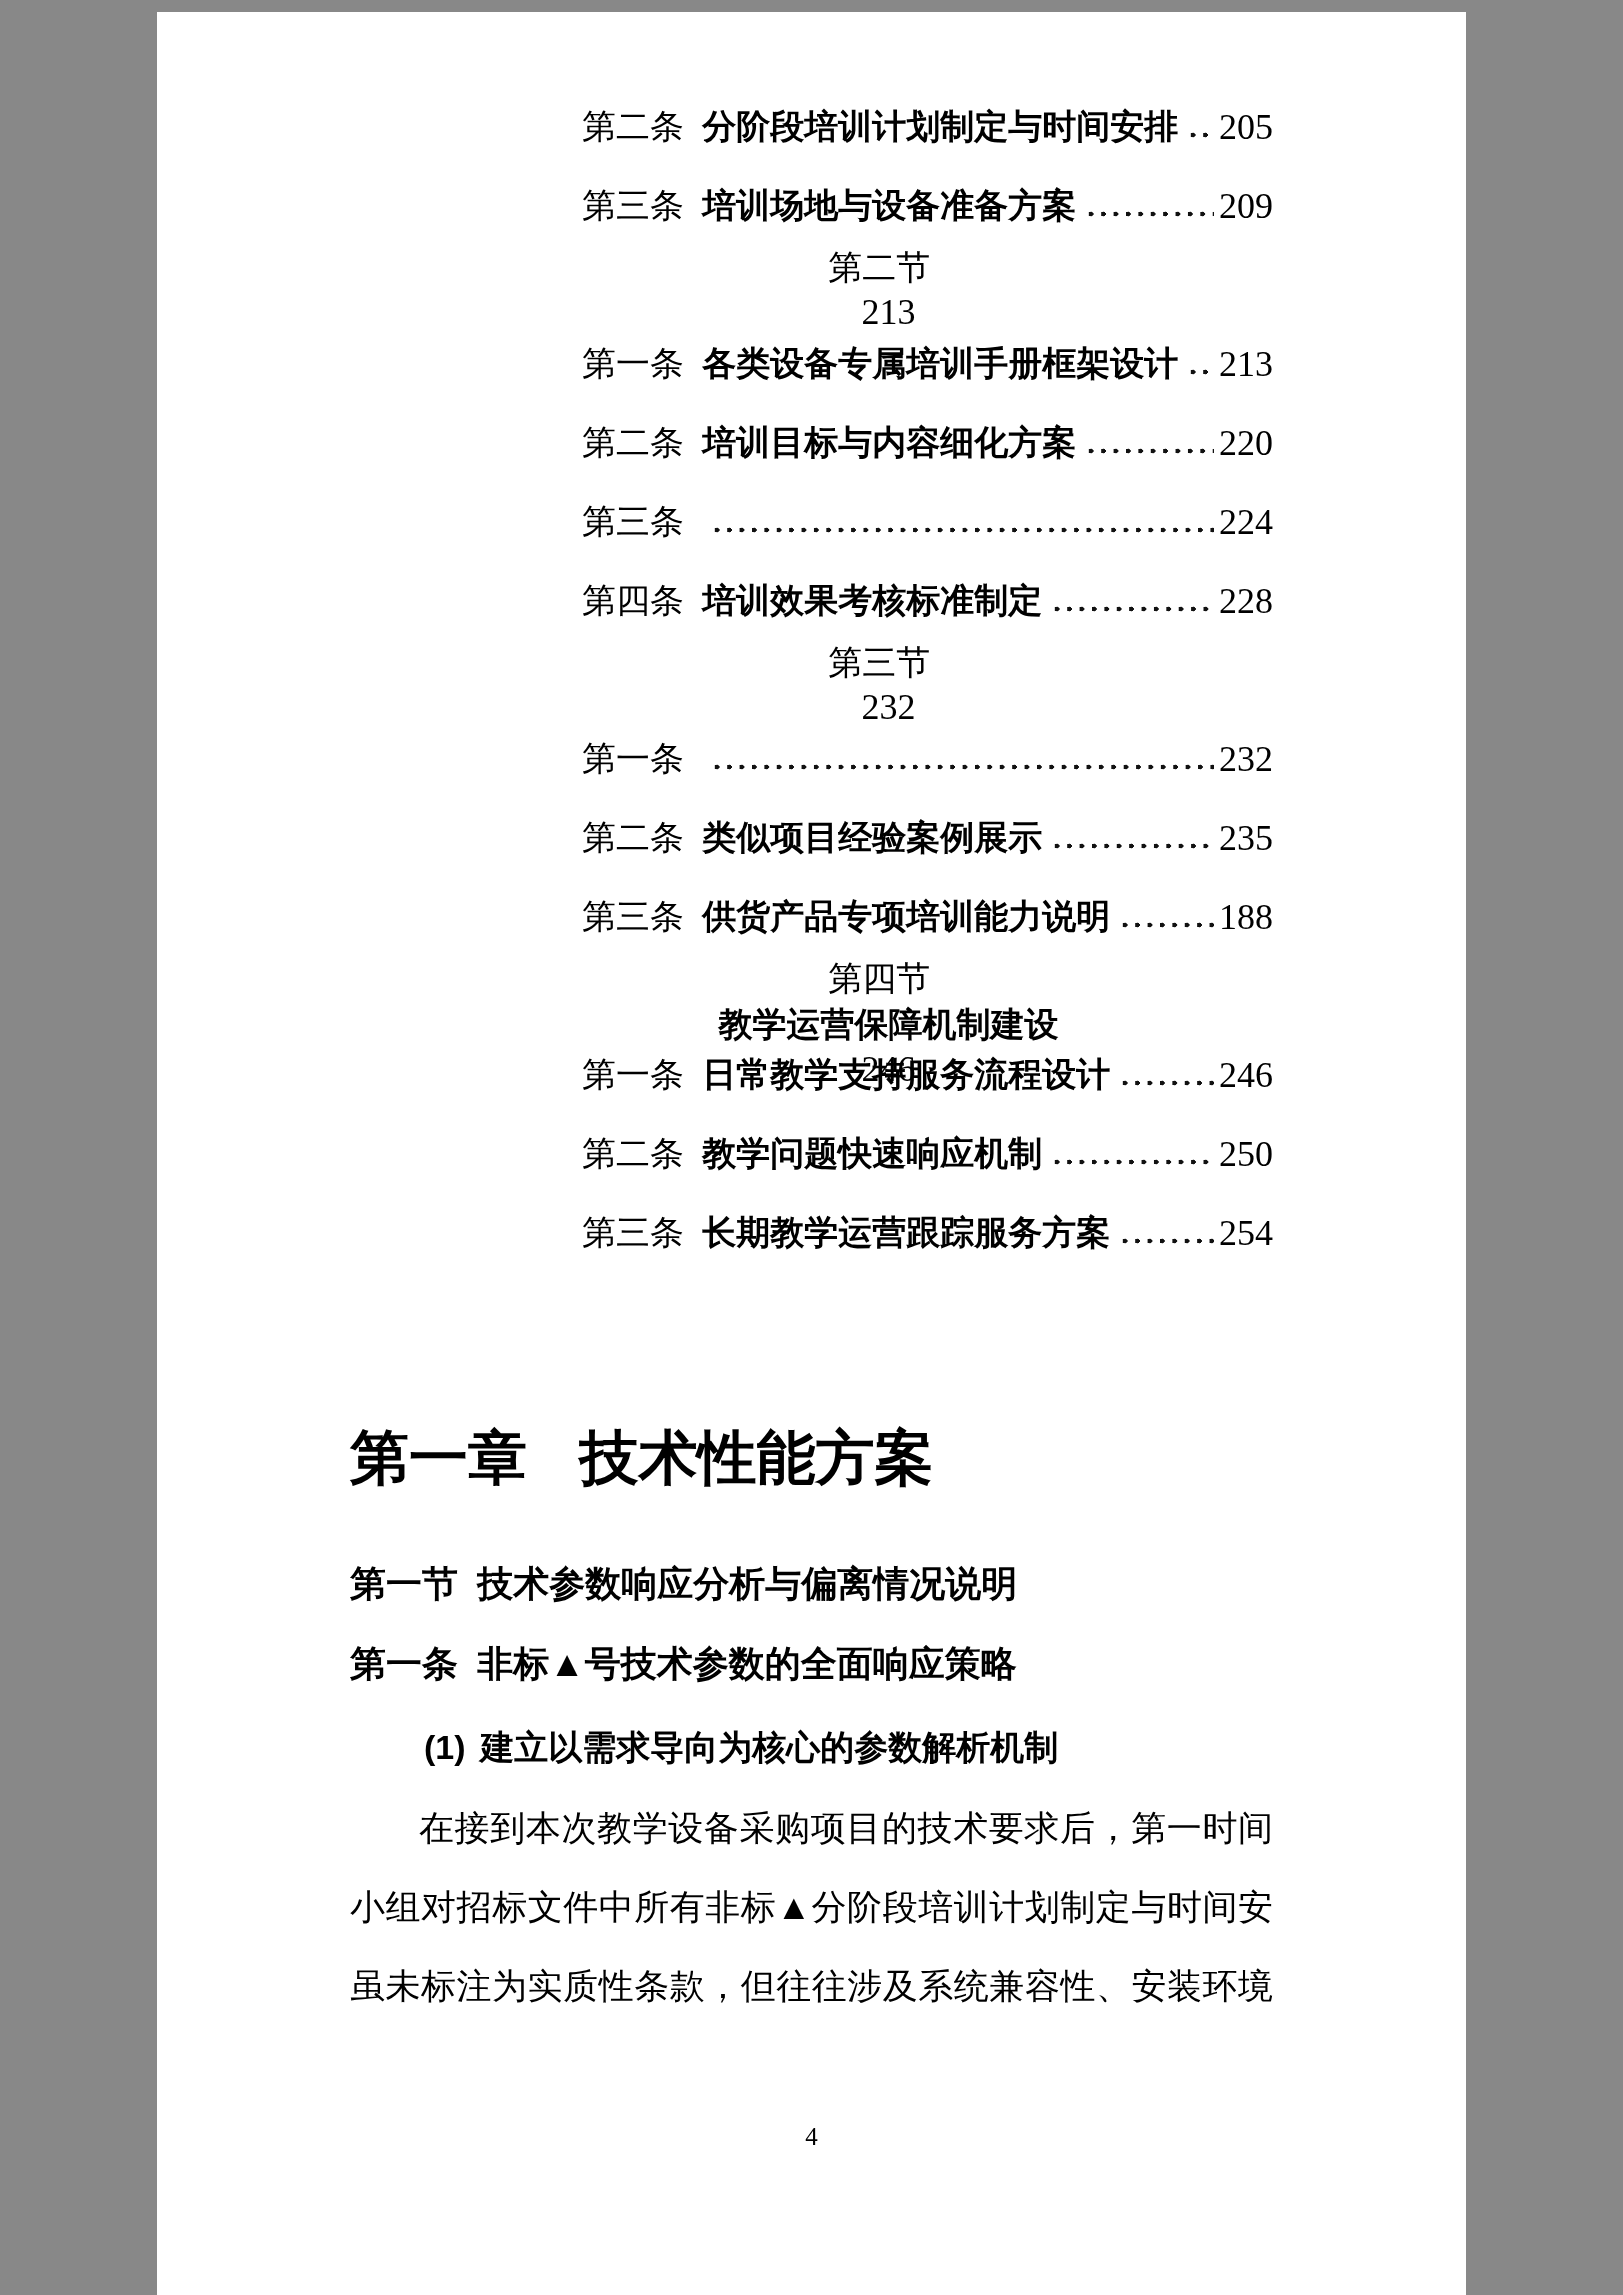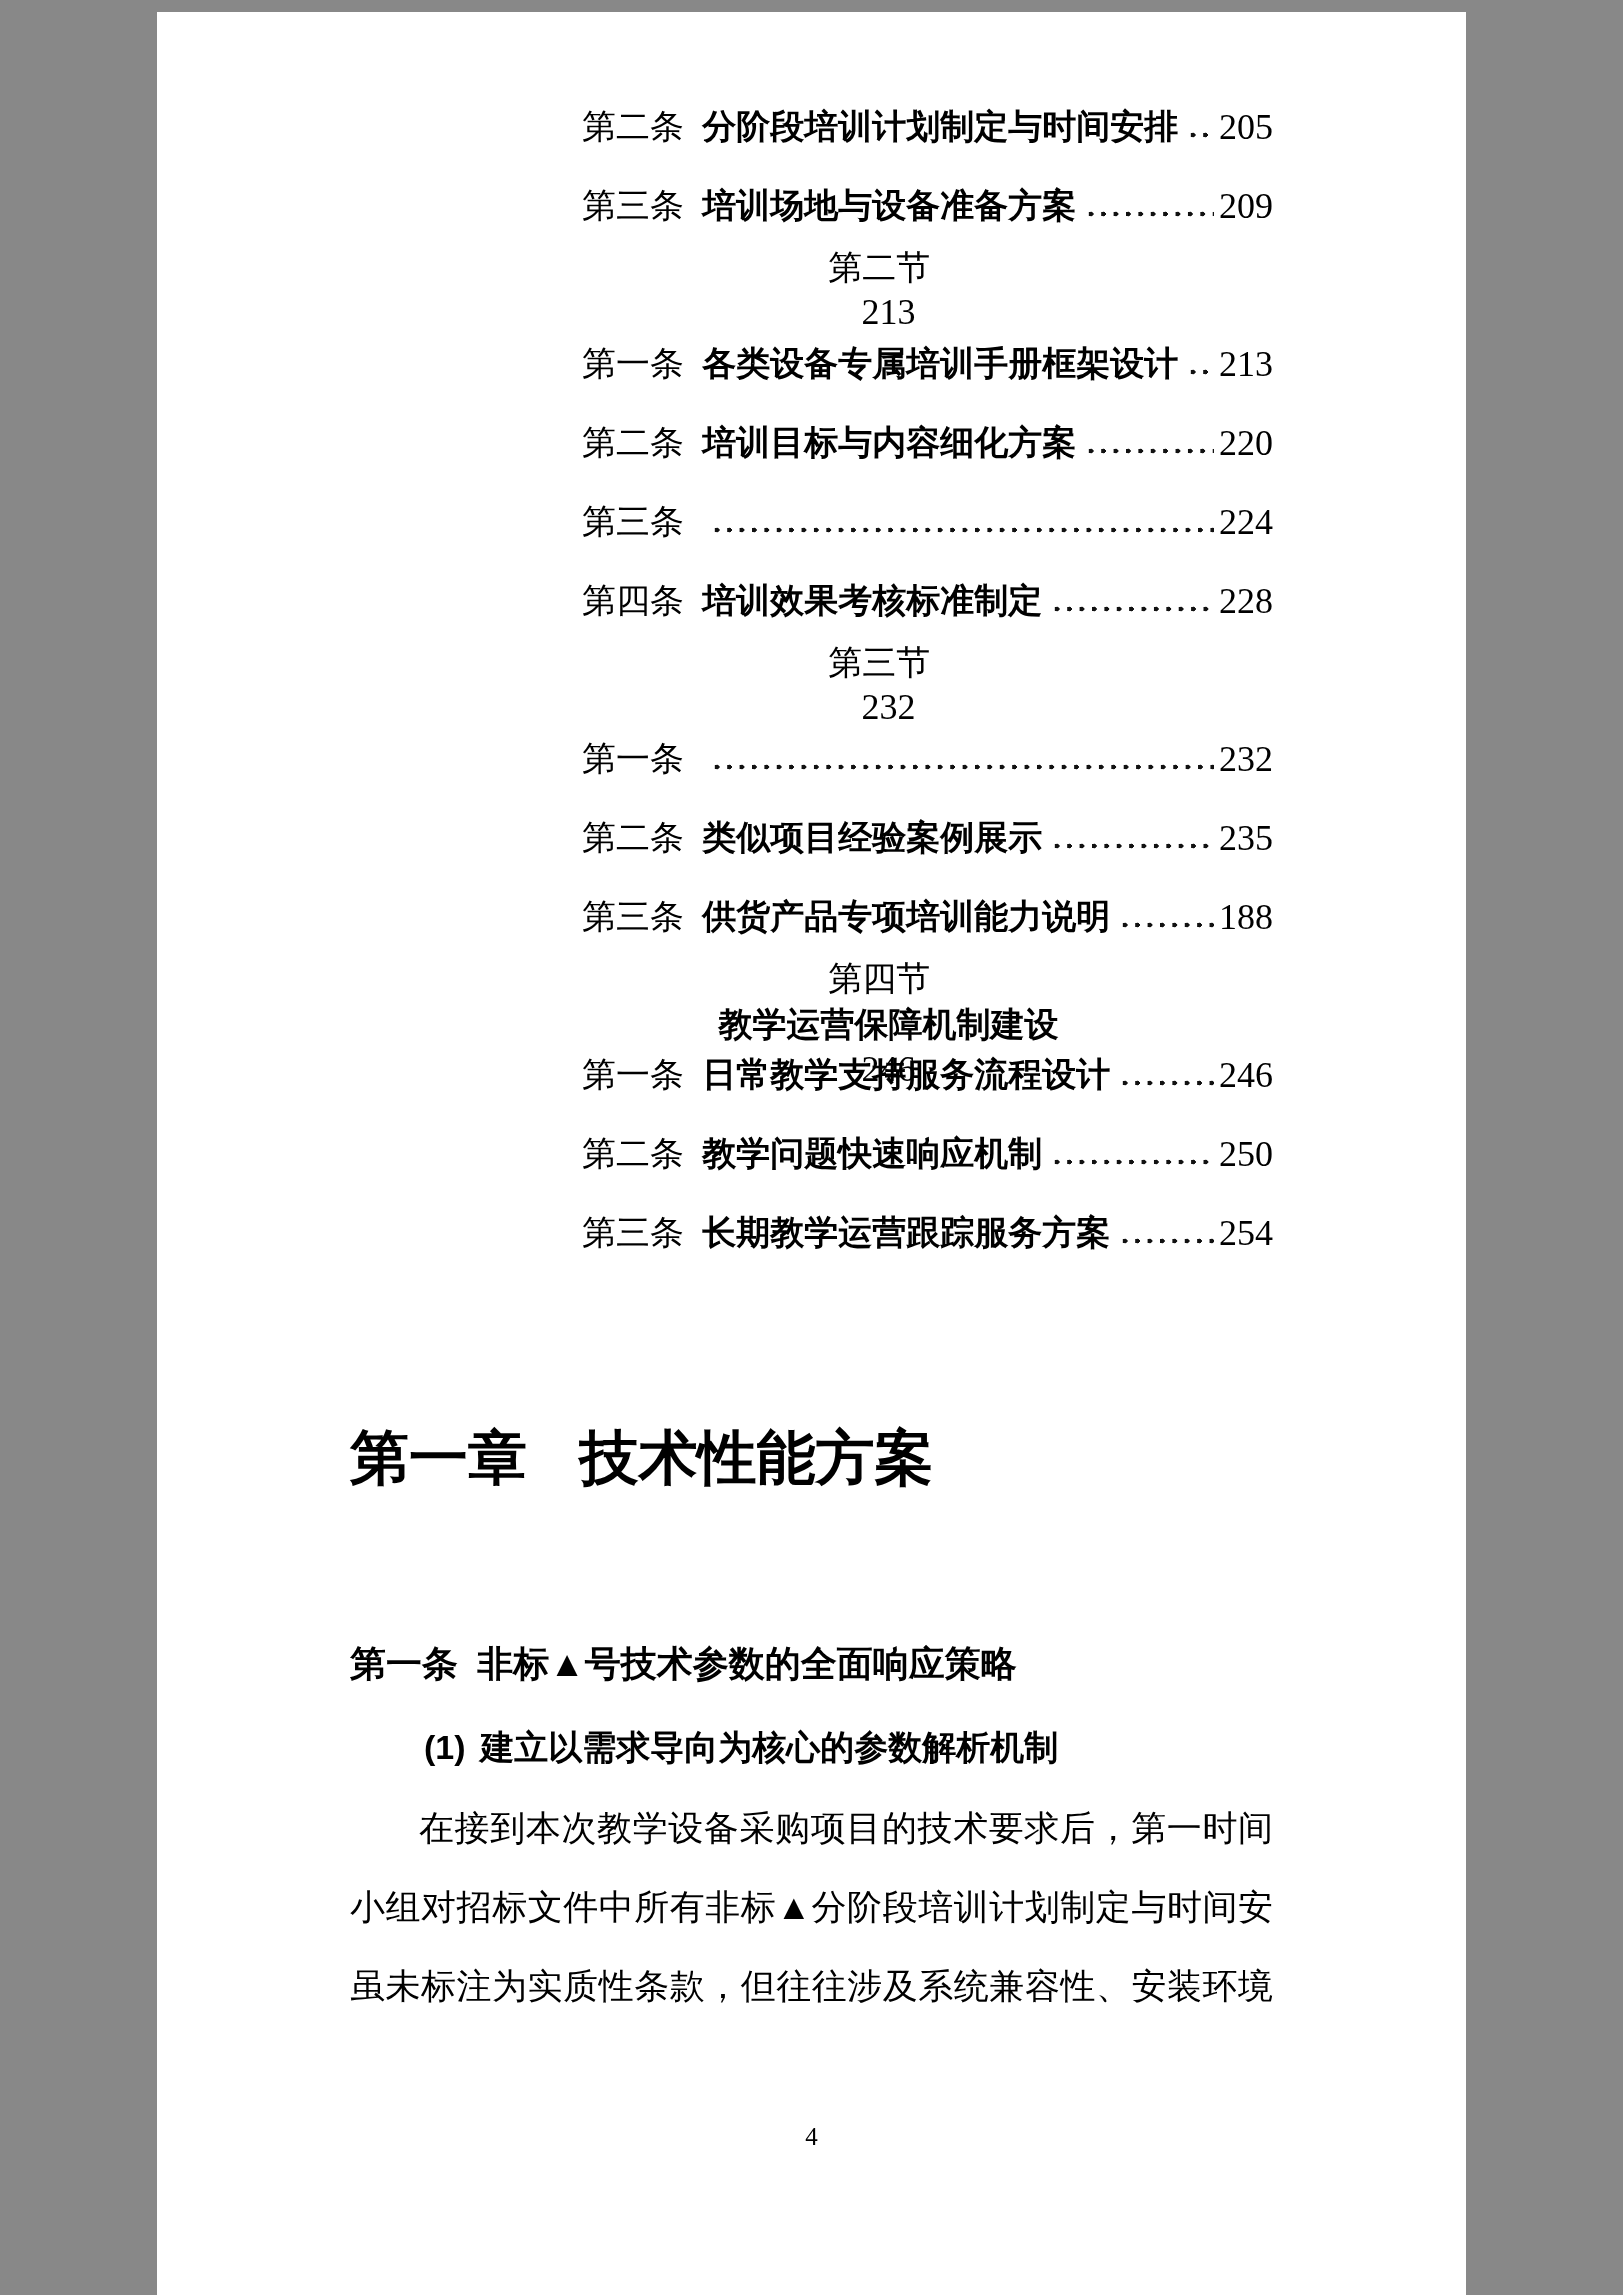--- a/index.html
+++ b/index.html
@@ -193,20 +193,21 @@
       <div class="toc-row lvl3">
         <span class="toc-label">第三条</span>
         <span class="toc-title">长期教学运营跟踪服务方案</span>
         <span class="toc-dots"></span>
         <span class="toc-page">254</span>
       </div>
     </div>
 
   <div class="chapter">第一章 技术性能方案</div>
 
+  <div class="section">第一节 技术参数响应分析与偏离情况说明</div>
 
   <div class="article">第一条 非标▲号技术参数的全面响应策略</div>
 
   <div class="clause">(1) 建立以需求导向为核心的参数解析机制</div>
 
   <div class="body">
     <div class="body-line first">在接到本次教学设备采购项目的技术要求后，第一时间组织技术响应</div>
     <div class="body-line">小组对招标文件中所有非标▲分阶段培训计划制定与时间安排。此类参数</div>
     <div class="body-line">虽未标注为实质性条款，但往往涉及系统兼容性、安装环境适配、后期运</div>
   </div>

